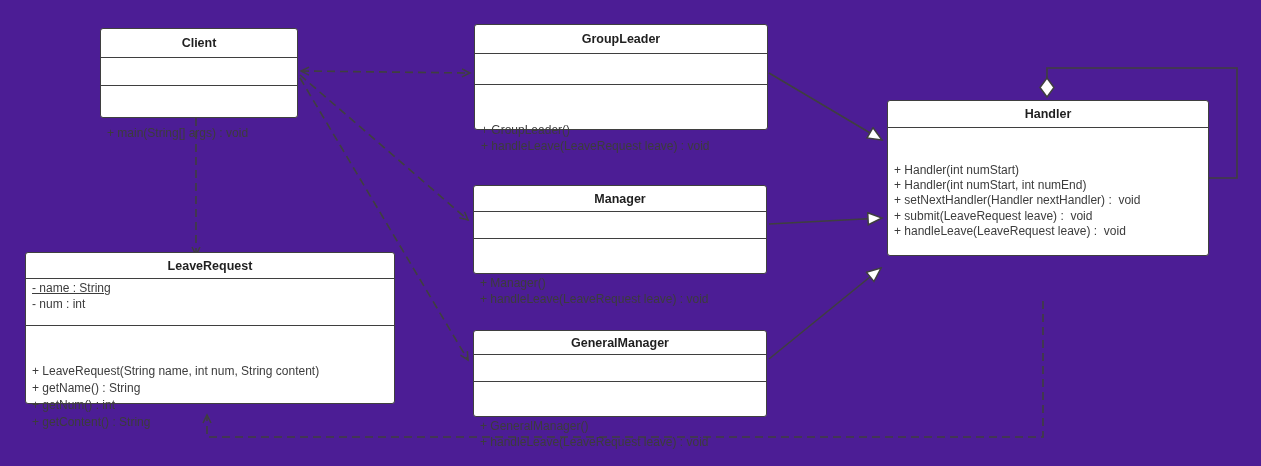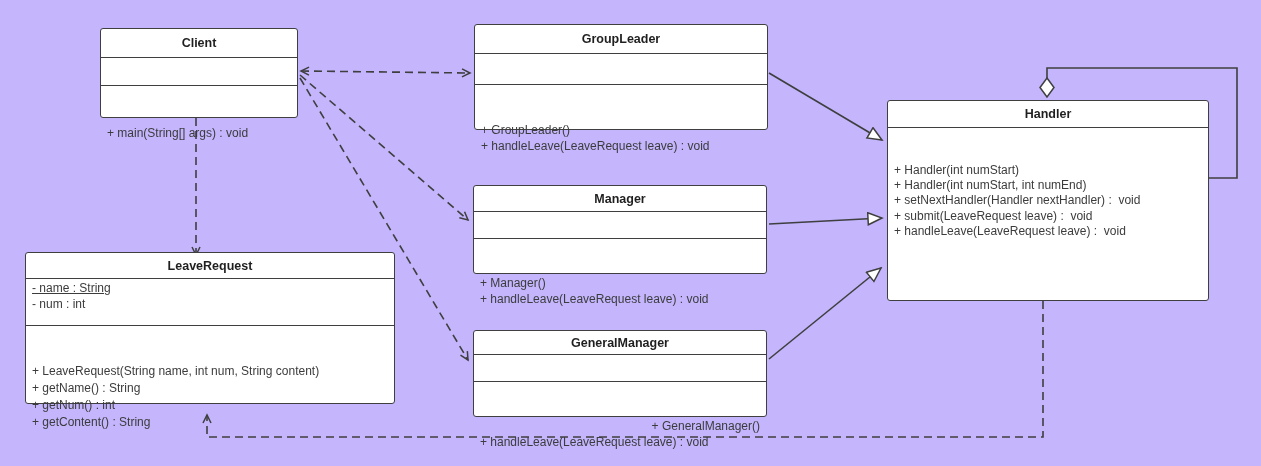--- a/index.html
+++ b/index.html
@@ -1,17 +1,17 @@
 <!DOCTYPE html>
 <html><head>
 <meta charset="utf-8">
 <style>
   html,body{margin:0;padding:0;background:#ffffff;}
   #canvas{
-    position:relative;width:1261px;height:466px;background:#c4b5fd;overflow:hidden;
+    position:relative;width:1261px;height:466px;background:#4c1d95;overflow:hidden;
     font-family:"Liberation Sans","DejaVu Sans",sans-serif;
   }
   #wires{position:absolute;left:0;top:0;width:1261px;height:466px;}
   .uml-class{
     position:absolute;background:#ffffff;border:1.6px solid #3f3f3f;border-radius:3px;
     box-sizing:border-box;z-index:2;
   }
   .uml-title{
     box-sizing:border-box;display:flex;align-items:center;justify-content:center;
     font-size:12.5px;font-weight:bold;color:#1f1f1f;
@@ -79,26 +79,26 @@
     <div class="uml-methods" style="height:36px;padding-top:2px;">
       <div class="member" style="line-height:16px;">+ Manager()</div>
       <div class="member" style="line-height:16px;">+ handleLeave(LeaveRequest leave) : void</div>
     </div>
   </div>
 
   <div class="uml-class" style="left:473px;top:330px;width:294px;height:87px;">
     <div class="uml-title" style="height:24px;">GeneralManager</div>
     <div class="uml-attrs" style="height:27px;"></div>
     <div class="uml-methods" style="height:36px;padding-top:2px;">
-      <div class="member" style="line-height:16px;text-align:right;">+ GeneralManager()</div>
+      <div class="member" style="line-height:16px;">+ GeneralManager()</div>
       <div class="member" style="line-height:16px;">+ handleLeave(LeaveRequest leave) : void</div>
     </div>
   </div>
 
-  <div class="uml-class" style="left:887px;top:100px;width:322px;height:201px;">
+  <div class="uml-class" style="left:887px;top:100px;width:322px;height:156px;">
     <div class="uml-title" style="height:27px;">Handler</div>
     <div class="uml-methods" style="height:77px;padding-top:1px;">
       <div class="member" style="line-height:15.2px;">+ Handler(int numStart)</div>
       <div class="member" style="line-height:15.2px;">+ Handler(int numStart, int numEnd)</div>
       <div class="member" style="line-height:15.2px;">+ setNextHandler(Handler nextHandler) :  void</div>
       <div class="member" style="line-height:15.2px;">+ submit(LeaveRequest leave) :  void</div>
       <div class="member" style="line-height:15.2px;">+ handleLeave(LeaveRequest leave) :  void</div>
     </div>
   </div>
 

